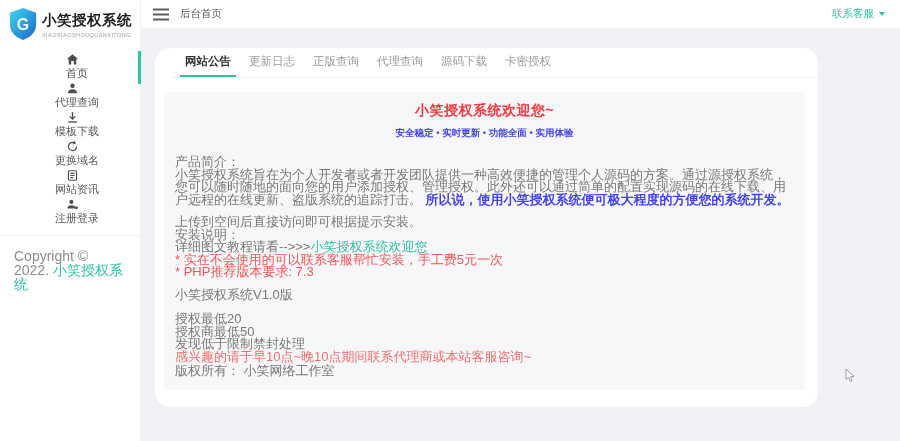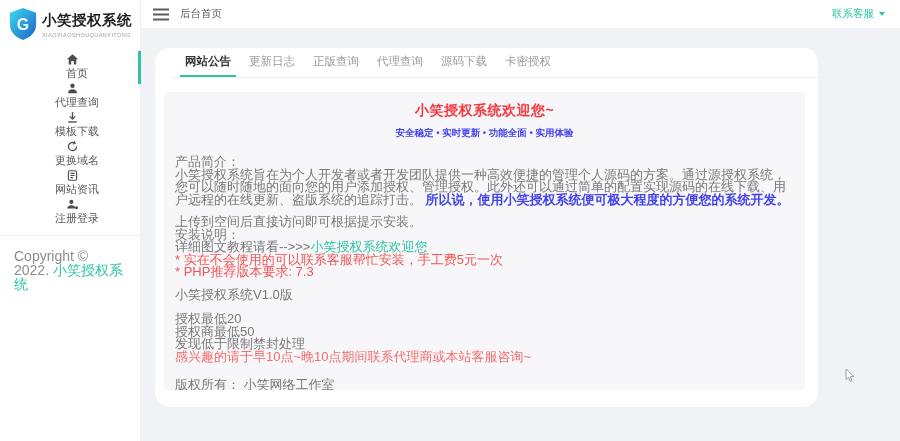--- a/index.html
+++ b/index.html
@@ -63,21 +63,21 @@
     position:absolute; left:9px; right:13px; top:44px; bottom:17px;
     background:#f7f7f9; border-radius:4px; padding:10px 11px; overflow:hidden;
   }
   .panel-title { text-align:center; font-size:14px; font-weight:bold; color:#f5383f; margin-top:0; letter-spacing:0.5px; }
   .panel-sub { text-align:center; font-size:9.5px; font-weight:bold; color:#4242f0; margin-top:7px; }
   .t { font-size:13px; line-height:12.5px; color:#787878; }
   .sec-intro { margin-top:16px; }
   .sec-install { margin-top:10px; }
   .sec-version { margin-top:10px; }
   .sec-price { margin-top:12px; }
-  .sec-owner { margin-top:16px; }
+  .sec-owner { margin-top:2px; }
   .blue { color:#4242f0;font-weight:bold; }
   .red-note { color:#f25555; }
   .red-soft { color:#f56c6c; }
   .teal-link { color:#2dc4a6; cursor:pointer; }
   
   .mouse-cursor { position:absolute; left:845px; top:368px; pointer-events:none; }
   svg.ic { display:block; }
 </style>
 </head>
 <body>

